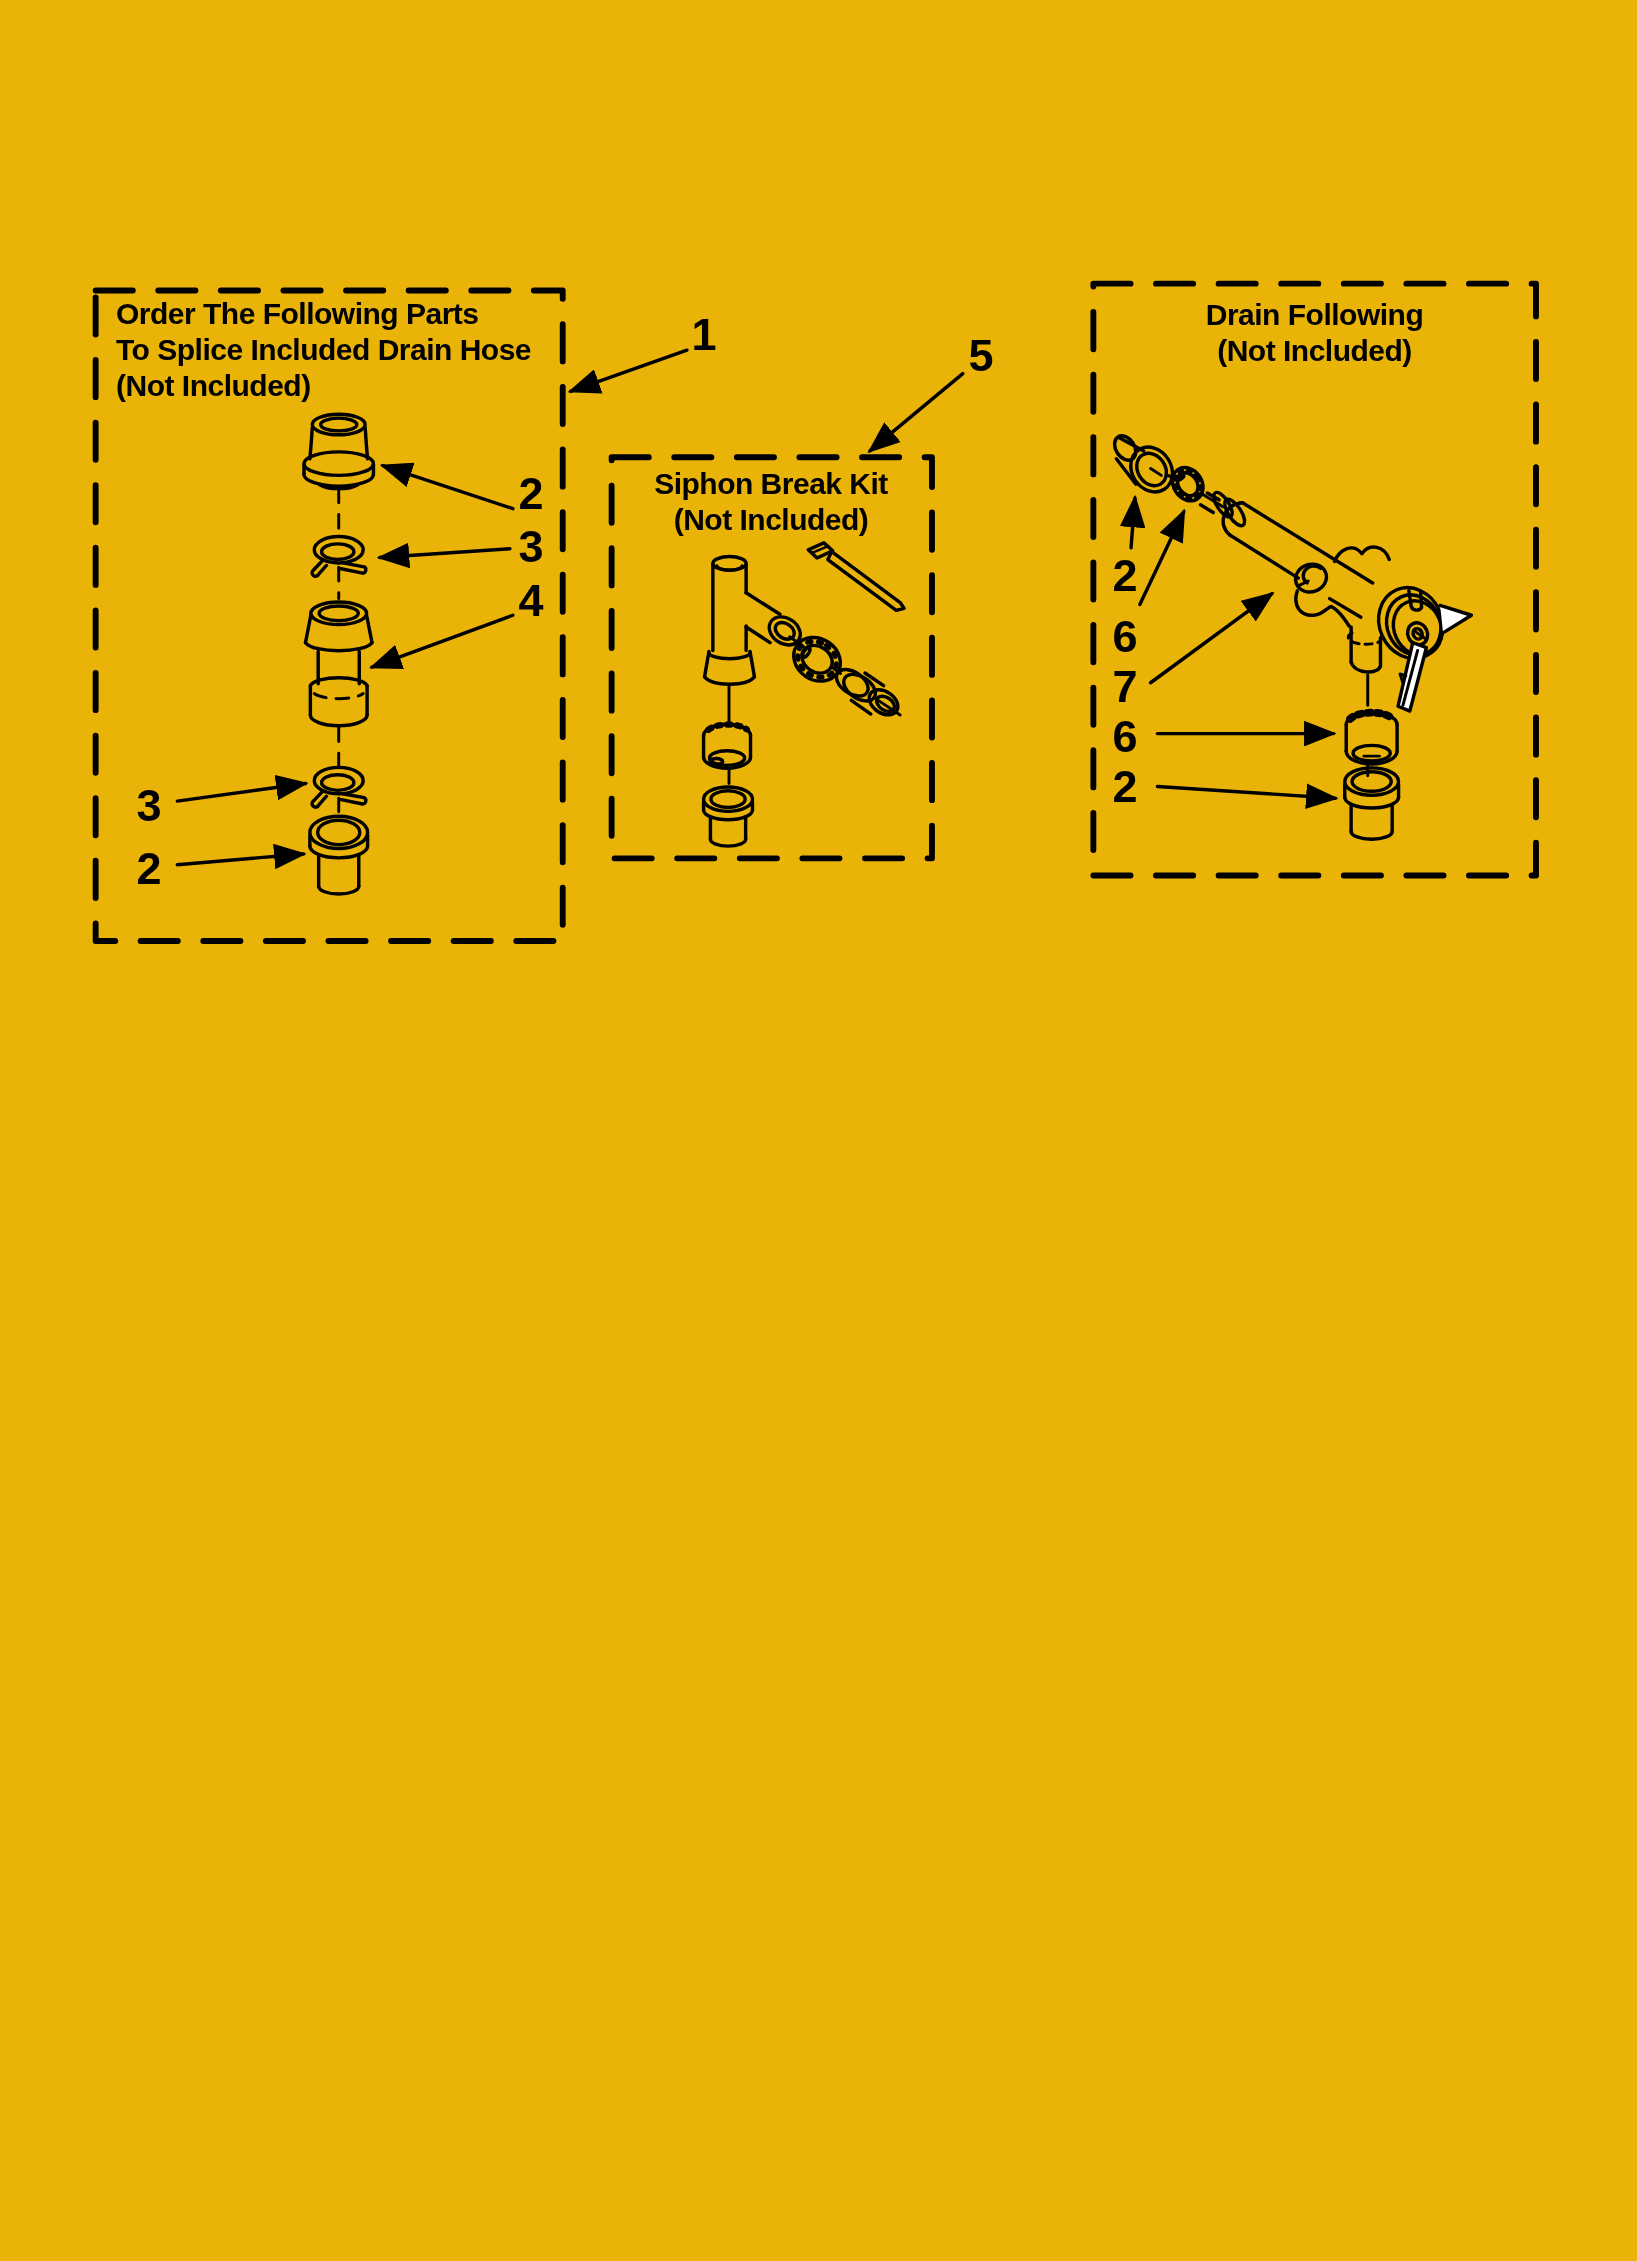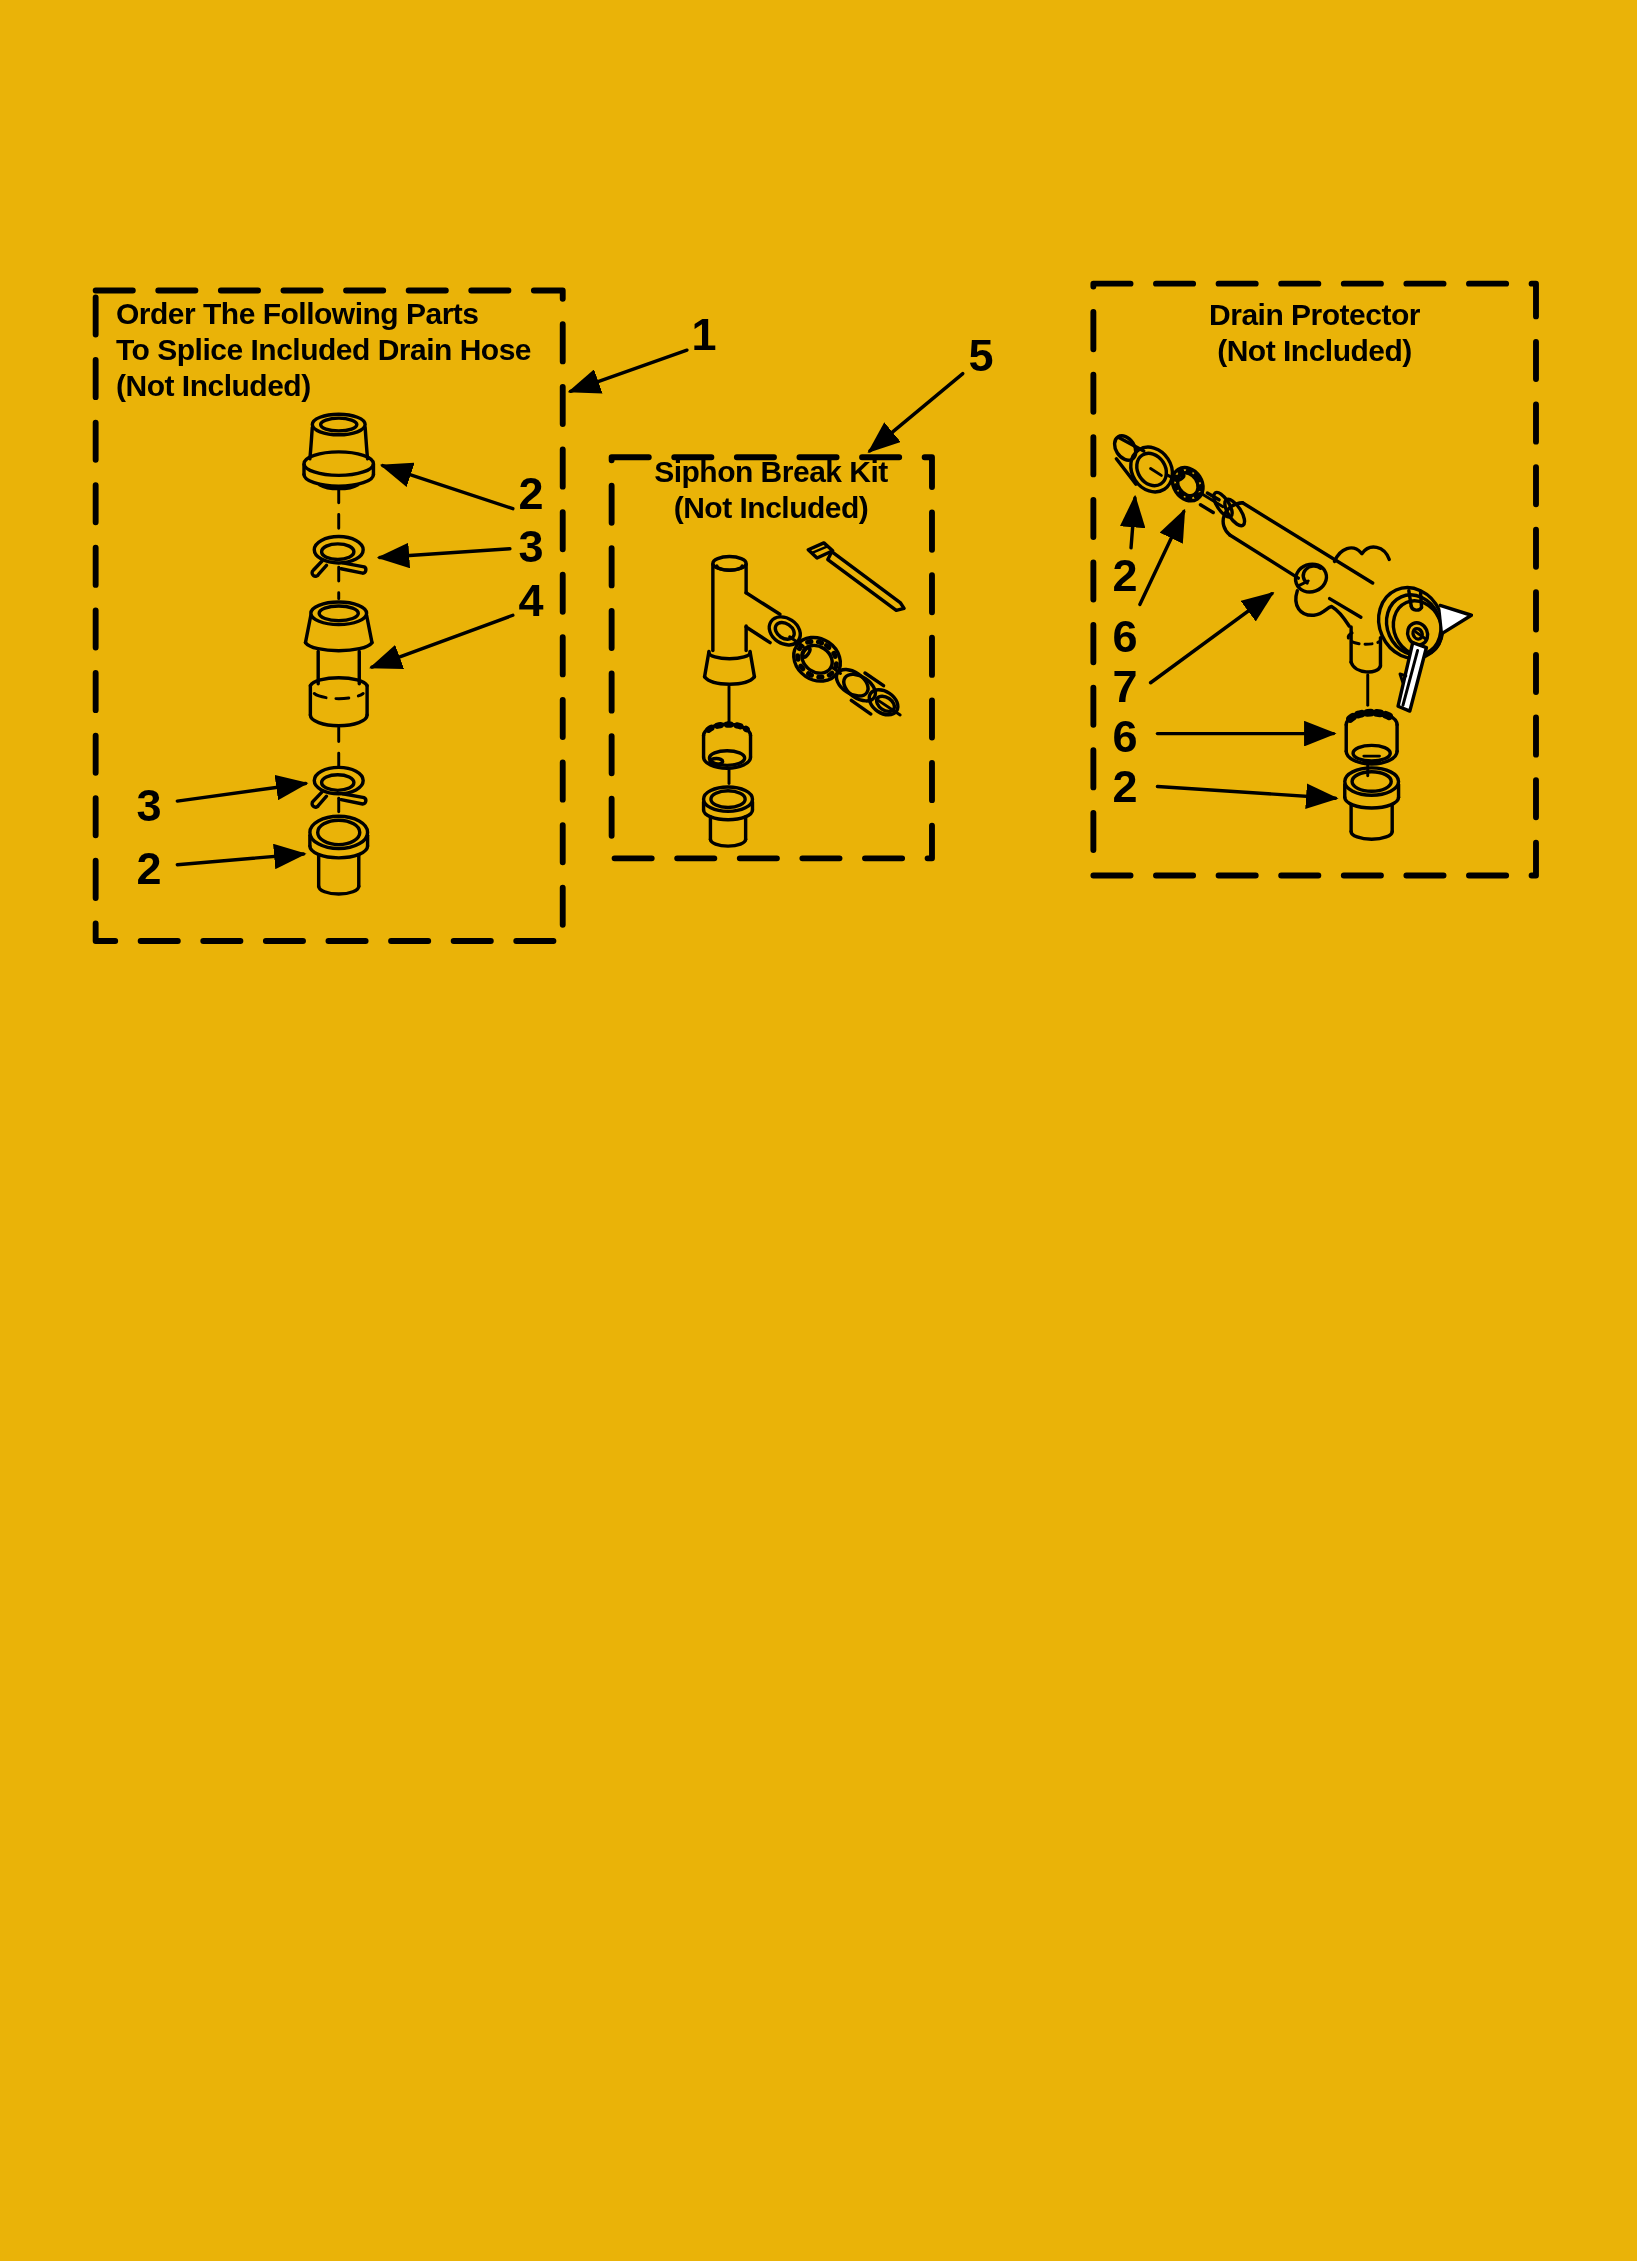--- a/index.html
+++ b/index.html
@@ -263,27 +263,27 @@
       <path d="M 2366 1608 L 2730 1632" marker-end="url(#arr)"></path>
     </g>
   </svg>
 
   <div class="box-title" style="left:116px; top:296px;">
     <div>Order The Following Parts</div>
     <div>To Splice Included Drain Hose</div>
     <div>(Not Included)</div>
   </div>
 
-  <div class="box-title centered" style="left:611px; top:454px; width:320px;text-align:center;">
+  <div class="box-title centered" style="left:611px; top:466px; width:320px;text-align:center;">
     <div>Siphon Break Kit</div>
     <div>(Not Included)</div>
   </div>
 
   <div class="box-title centered" style="left:1093px; top:297px; width:443px;">
-    <div>Drain Protector</div>
+    <div>Drain Following</div>
     <div>(Not Included)</div>
   </div>
 
   <div class="callout" style="left:704px; top:334px;">1</div>
   <div class="callout" style="left:981px; top:355px;">5</div>
 
   <div class="callout" style="left:531px; top:493px;">2</div>
   <div class="callout" style="left:531px; top:546px;">3</div>
   <div class="callout" style="left:531px; top:600px;">4</div>
   <div class="callout" style="left:149px; top:805px;">3</div>

